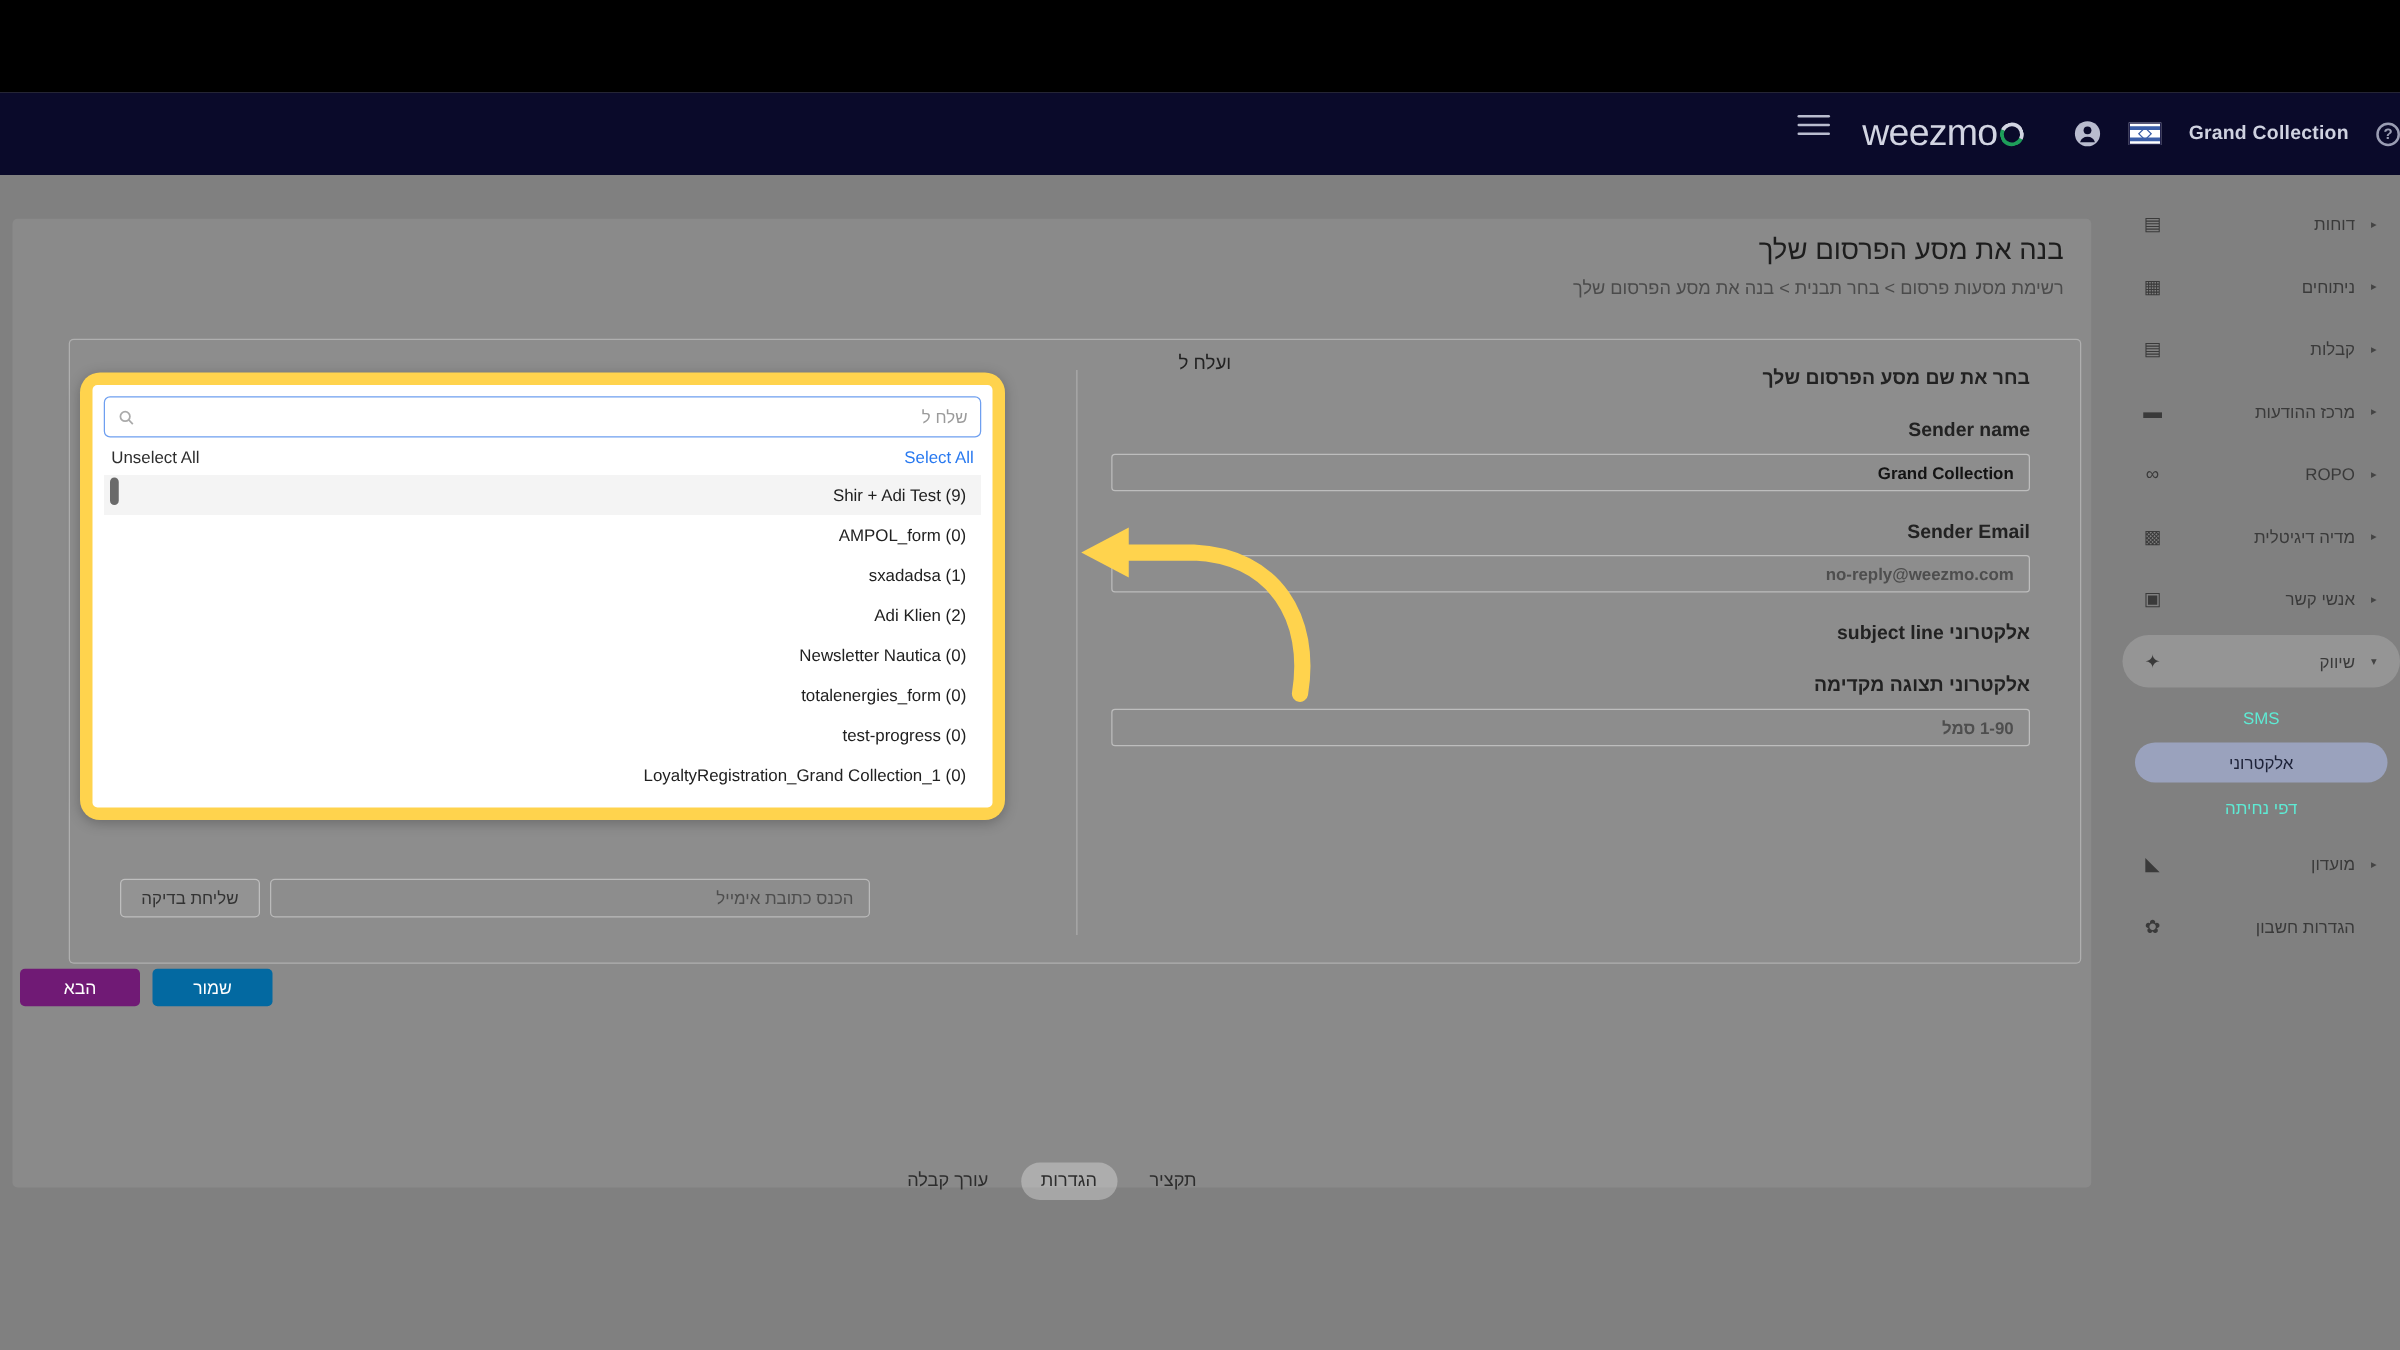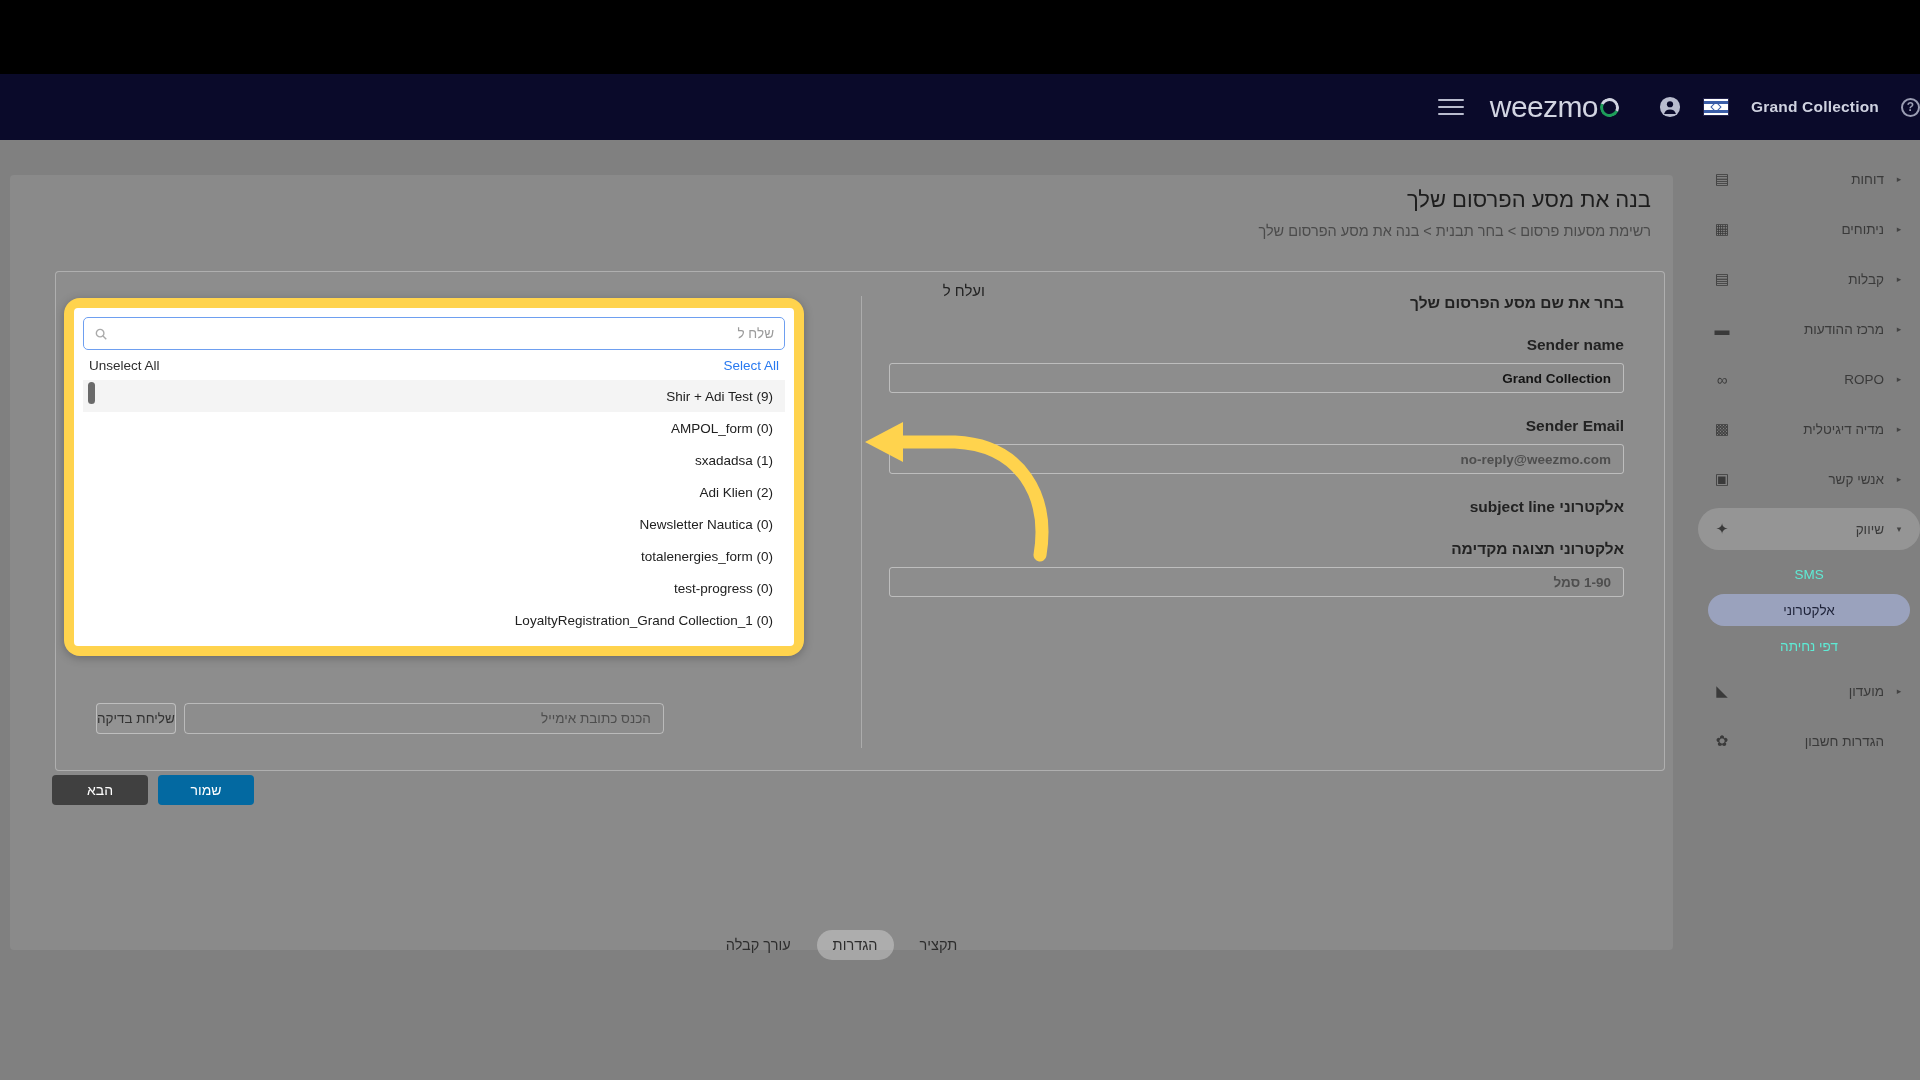--- a/index.html
+++ b/index.html
@@ -63,21 +63,21 @@
   }
   .help-ic {
     width: 19px; height: 19px; border-radius: 50%;
     border: 2px solid #9a9db3; color: #9a9db3;
     font-size: 12px; font-weight: bold;
     display: flex; align-items: center; justify-content: center;
     line-height: 1;
   }
   .topbar-right {
     margin-left: auto; margin-right: 18px;
-    display: flex; align-items: center; gap: 26px;
+    display: flex; align-items: flex-start; gap: 26px;
     direction: ltr;
   }
   .burger { width: 26px; display: flex; flex-direction: column; gap: 5px; }
   .burger span { display: block; height: 2px; background: #b9bcce; border-radius: 1px; }
   .logo {
     color: #d2d5e2; font-size: 30px; font-weight: 400;
     letter-spacing: -0.6px; direction: ltr; line-height: 1;
     display: flex; align-items: center;
   }
   .logo .ring {
@@ -172,21 +172,21 @@
     direction: rtl;
   }
   .field-input.has-value { color: #141414; }
 
   .test-row {
     position: absolute; left: 40px; bottom: 36px;
     display: flex; align-items: center; gap: 8px;
     direction: ltr;
   }
   .test-btn {
-    height: 31px; padding: 0 0;
+    height: 31px; padding: 0 16px;
     border: 1px solid rgba(255,255,255,0.40);
     border-radius: 4px; background: rgba(255,255,255,0.06);
     font-size: 13.5px; color: #333;
     display: flex; align-items: center; justify-content: center;
   }
   .test-input {
     width: 480px; height: 31px;
     border: 1px solid rgba(255,255,255,0.40);
     border-radius: 4px; background: transparent;
     display: flex; align-items: center; justify-content: flex-end;
@@ -209,21 +209,21 @@
   .footer-btns {
     position: absolute; left: 16px; top: 775px;
     display: flex; gap: 10px; direction: ltr;
   }
   .btn {
     height: 30px; min-width: 96px;
     border-radius: 4px; border: none;
     font-size: 14px; color: #fff;
     display: flex; align-items: center; justify-content: center;
   }
-  .btn-next { background: #404040; margin-left: 36px; }
+  .btn-next { background: #701a75; }
   .btn-save { background: #0369a1; }
 
   
   .dd-wrap {
     position: absolute;
     left: 64px; top: 298px;
     width: 740px; height: 358px;
     background: #ffd34d;
     border-radius: 16px;
     padding: 10px;

